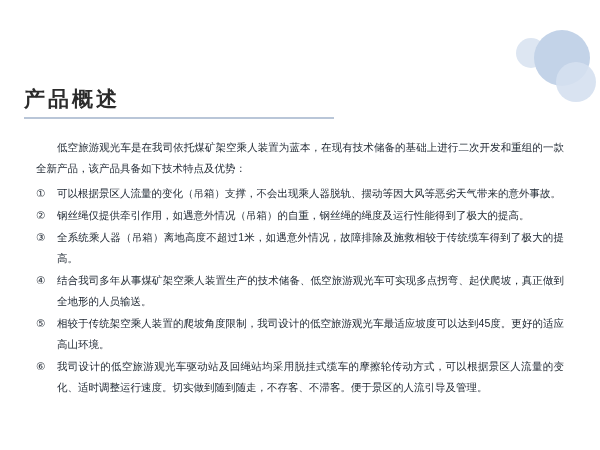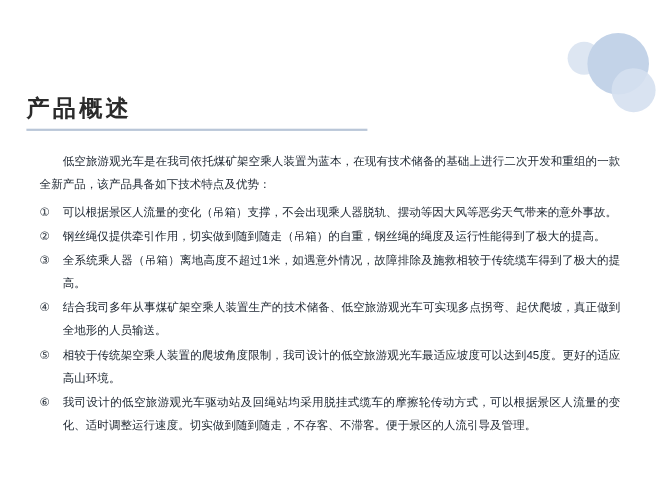--- a/index.html
+++ b/index.html
@@ -136,21 +136,21 @@
   <div class="body-wrap">
     <p class="intro">低空旅游观光车是在我司依托煤矿架空乘人装置为蓝本，在现有技术储备的基础上进行二次开发和重组的一款全新产品，该产品具备如下技术特点及优势：</p>
 
     <ol class="points">
       <li>
         <span class="marker">①</span>
         <span>可以根据景区人流量的变化（吊箱）支撑，不会出现乘人器脱轨、摆动等因大风等恶劣天气带来的意外事故。</span>
       </li>
       <li>
         <span class="marker">②</span>
-        <span>钢丝绳仅提供牵引作用，切实做到随到随走（吊箱）的自重，钢丝绳的绳度及运行性能得到了极大的提高。</span>
+        <span>钢丝绳仅提供牵引作用，如遇意外情况（吊箱）的自重，钢丝绳的绳度及运行性能得到了极大的提高。</span>
       </li>
       <li>
         <span class="marker">③</span>
         <span>全系统乘人器（吊箱）离地高度不超过1米，如遇意外情况，故障排除及施救相较于传统缆车得到了极大的提高。</span>
       </li>
       <li>
         <span class="marker">④</span>
         <span>结合我司多年从事煤矿架空乘人装置生产的技术储备、低空旅游观光车可实现多点拐弯、起伏爬坡，真正做到全地形的人员输送。</span>
       </li>
       <li>

